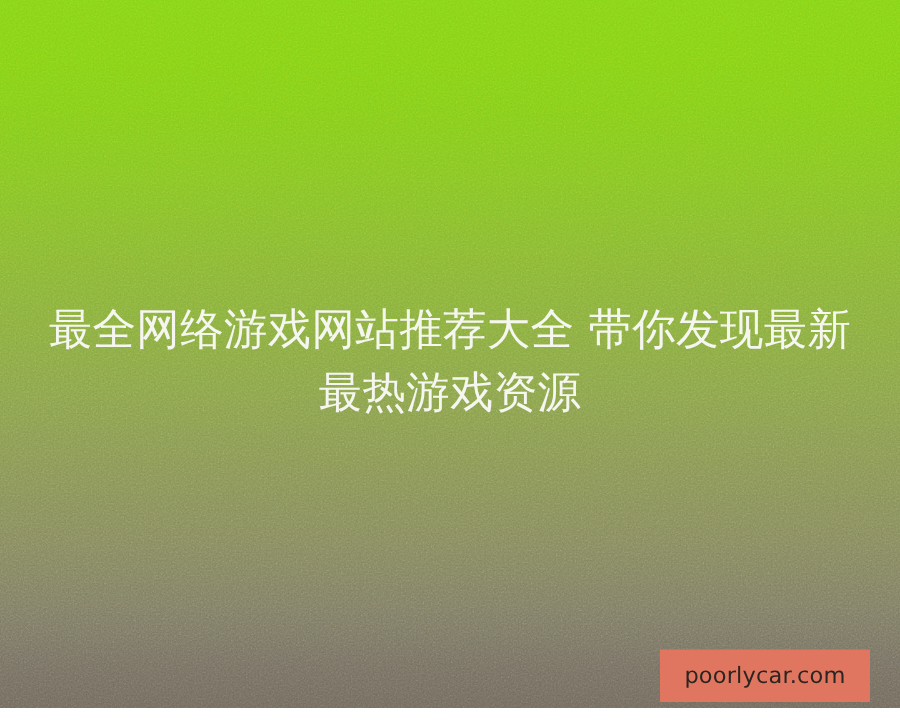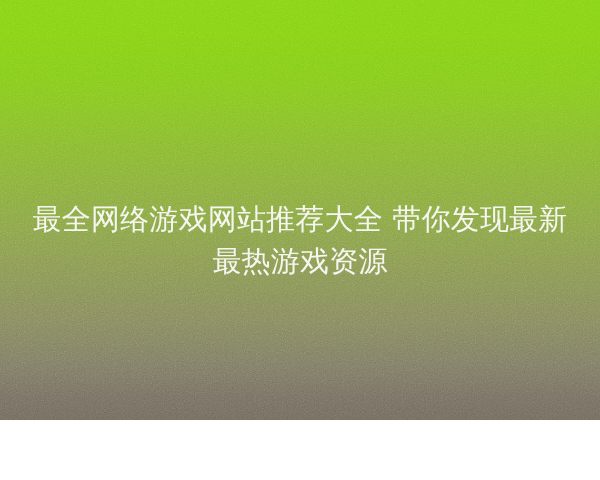--- a/index.html
+++ b/index.html
@@ -4,21 +4,21 @@
 <style>
   html, body {
     margin: 0;
     padding: 0;
     background: #ffffff;
   }
 
   #stage {
     position: relative;
     width: 600px;
-    height: 420px;
+    height: 472px;
     overflow: hidden;
     font-family: "DejaVu Sans", "Liberation Sans", sans-serif;
   }
 
   
   .bg-gradient {
     position: absolute;
     inset: 0;
     background: linear-gradient(
       to bottom,
@@ -112,14 +112,17 @@
         <feColorMatrix type="saturate" values="0.15"></feColorMatrix>
       </filter>
       <rect width="600" height="480" filter="url(#grain)"></rect>
     </svg>
   </div>
 
   <div class="bg-vignette"></div>
 
   <div class="headline">最全网络游戏网站推荐大全 带你发现最新最热游戏资源</div>
 
+  <div class="watermark">
+    <span class="watermark-label">poorlycar.com</span>
+  </div>
 
 </div>
 
 </body></html>

